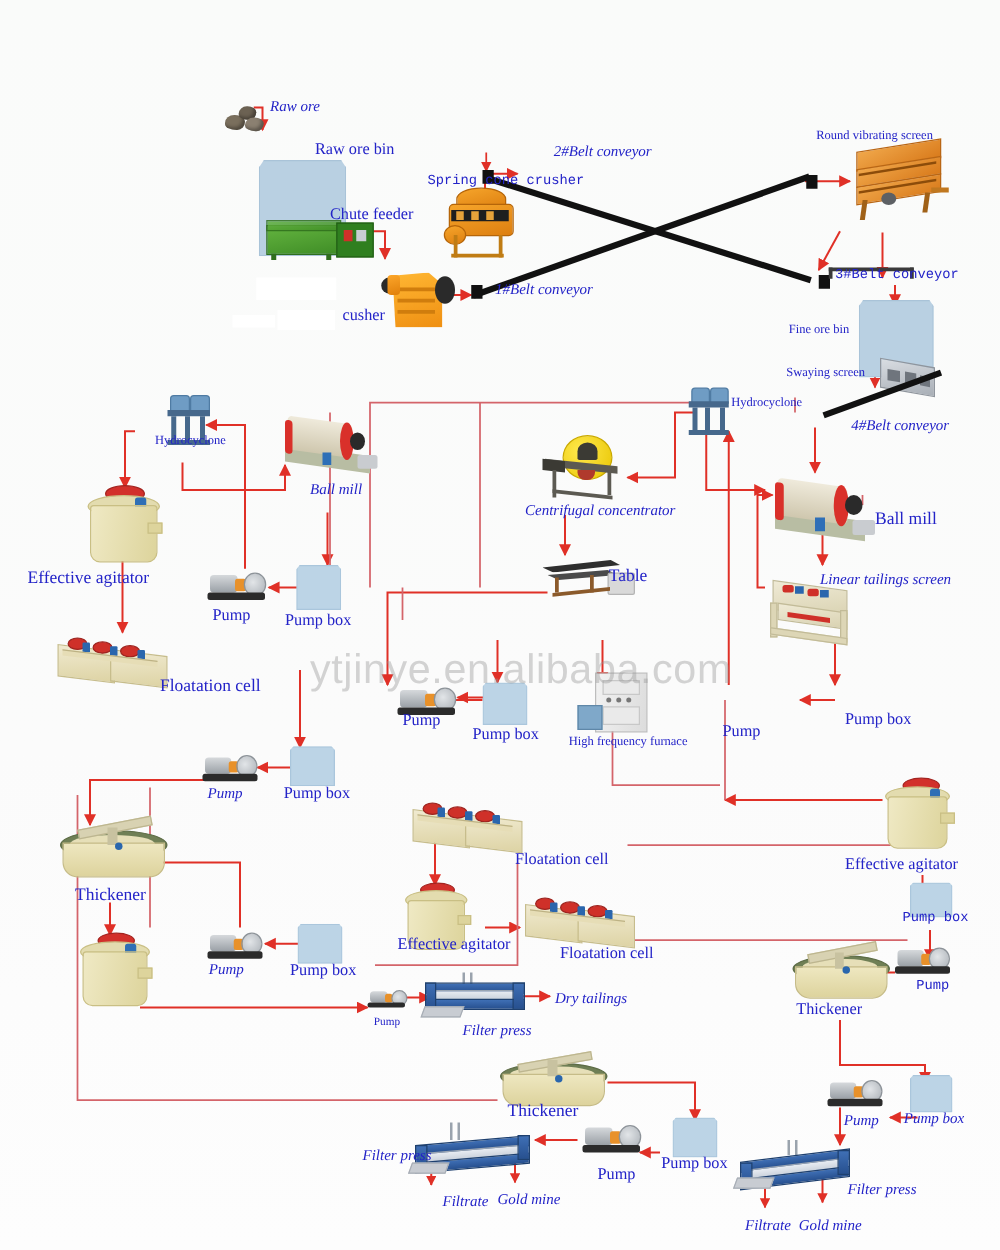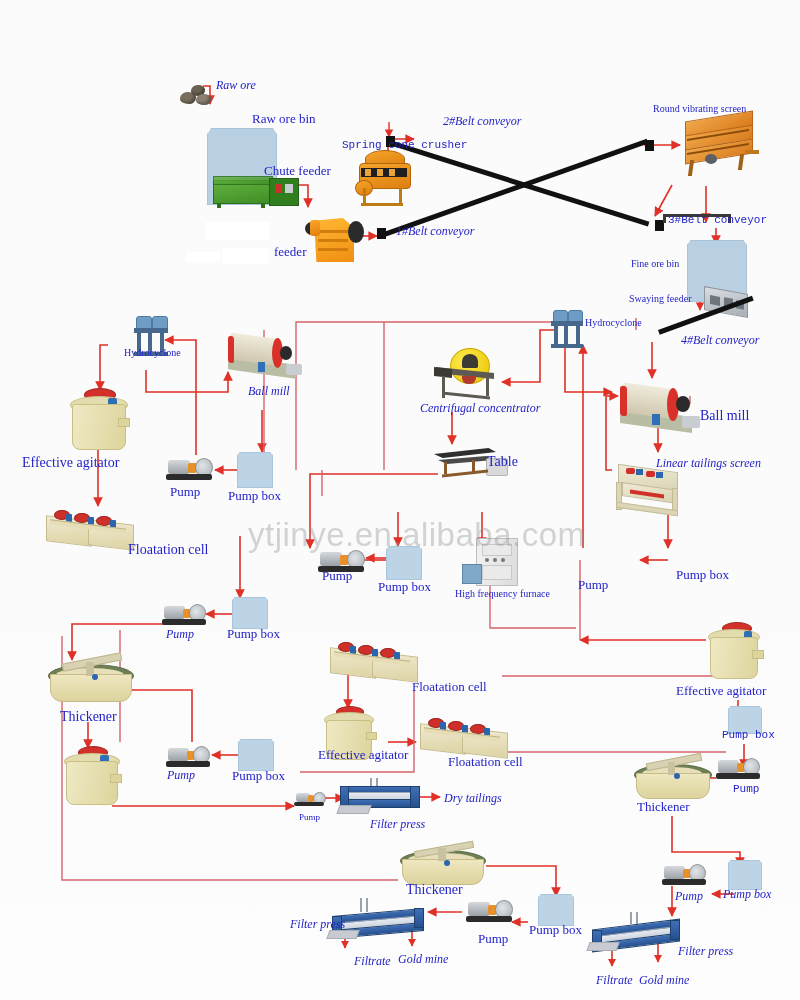--- a/index.html
+++ b/index.html
@@ -643,28 +643,28 @@
   <div class="whiteout" style="left:205px;top:222px;width:64px;height:18px;"></div>
   <div class="whiteout" style="left:222px;top:248px;width:46px;height:16px;"></div>
   <div class="whiteout" style="left:186px;top:252px;width:34px;height:10px;"></div>
 
   <div id="watermark">ytjinye.en.alibaba.com</div>
 
   <div id="labels">
       <div class="lbl s12" style="left: 216px; top: 79px;">Raw ore</div>
       <div class="lbl s13" style="left: 252px; top: 112px;">Raw ore bin</div>
       <div class="lbl s13" style="left: 264px; top: 164px;">Chute feeder</div>
-      <div class="lbl s13" style="left: 274px; top: 245px;">feeder</div>
+      <div class="lbl s13" style="left: 274px; top: 245px;">cusher</div>
       <div class="lbl s11" style="left: 342px; top: 140px;">Spring cone crusher</div>
       <div class="lbl s12" style="left: 396px; top: 225px;">1#Belt conveyor</div>
       <div class="lbl s12" style="left: 443px; top: 115px;">2#Belt conveyor</div>
       <div class="lbl s10" style="left: 653px; top: 104px;">Round vibrating screen</div>
       <div class="lbl s11" style="left: 668px; top: 215px;">3#Belt conveyor</div>
       <div class="lbl s10" style="left: 631px; top: 259px;">Fine ore bin</div>
-      <div class="lbl s10" style="left: 629px; top: 294px;">Swaying feeder</div>
+      <div class="lbl s10" style="left: 629px; top: 294px;">Swaying screen</div>
       <div class="lbl s12" style="left: 681px; top: 334px;">4#Belt conveyor</div>
       <div class="lbl s10" style="left: 585px; top: 318px;">Hydrocyclone</div>
       <div class="lbl s14" style="left: 700px; top: 409px;">Ball mill</div>
       <div class="lbl s12" style="left: 656px; top: 457px;">Linear tailings screen</div>
       <div class="lbl s13" style="left: 676px; top: 568px;">Pump box</div>
       <div class="lbl s13" style="left: 578px; top: 578px;">Pump</div>
       <div class="lbl s10" style="left: 124px; top: 348px;">Hydrocyclone</div>
       <div class="lbl s12" style="left: 248px; top: 385px;">Ball mill</div>
       <div class="lbl s14" style="left: 22px; top: 456px;">Effective agitator</div>
       <div class="lbl s13" style="left: 170px; top: 485px;">Pump</div>

